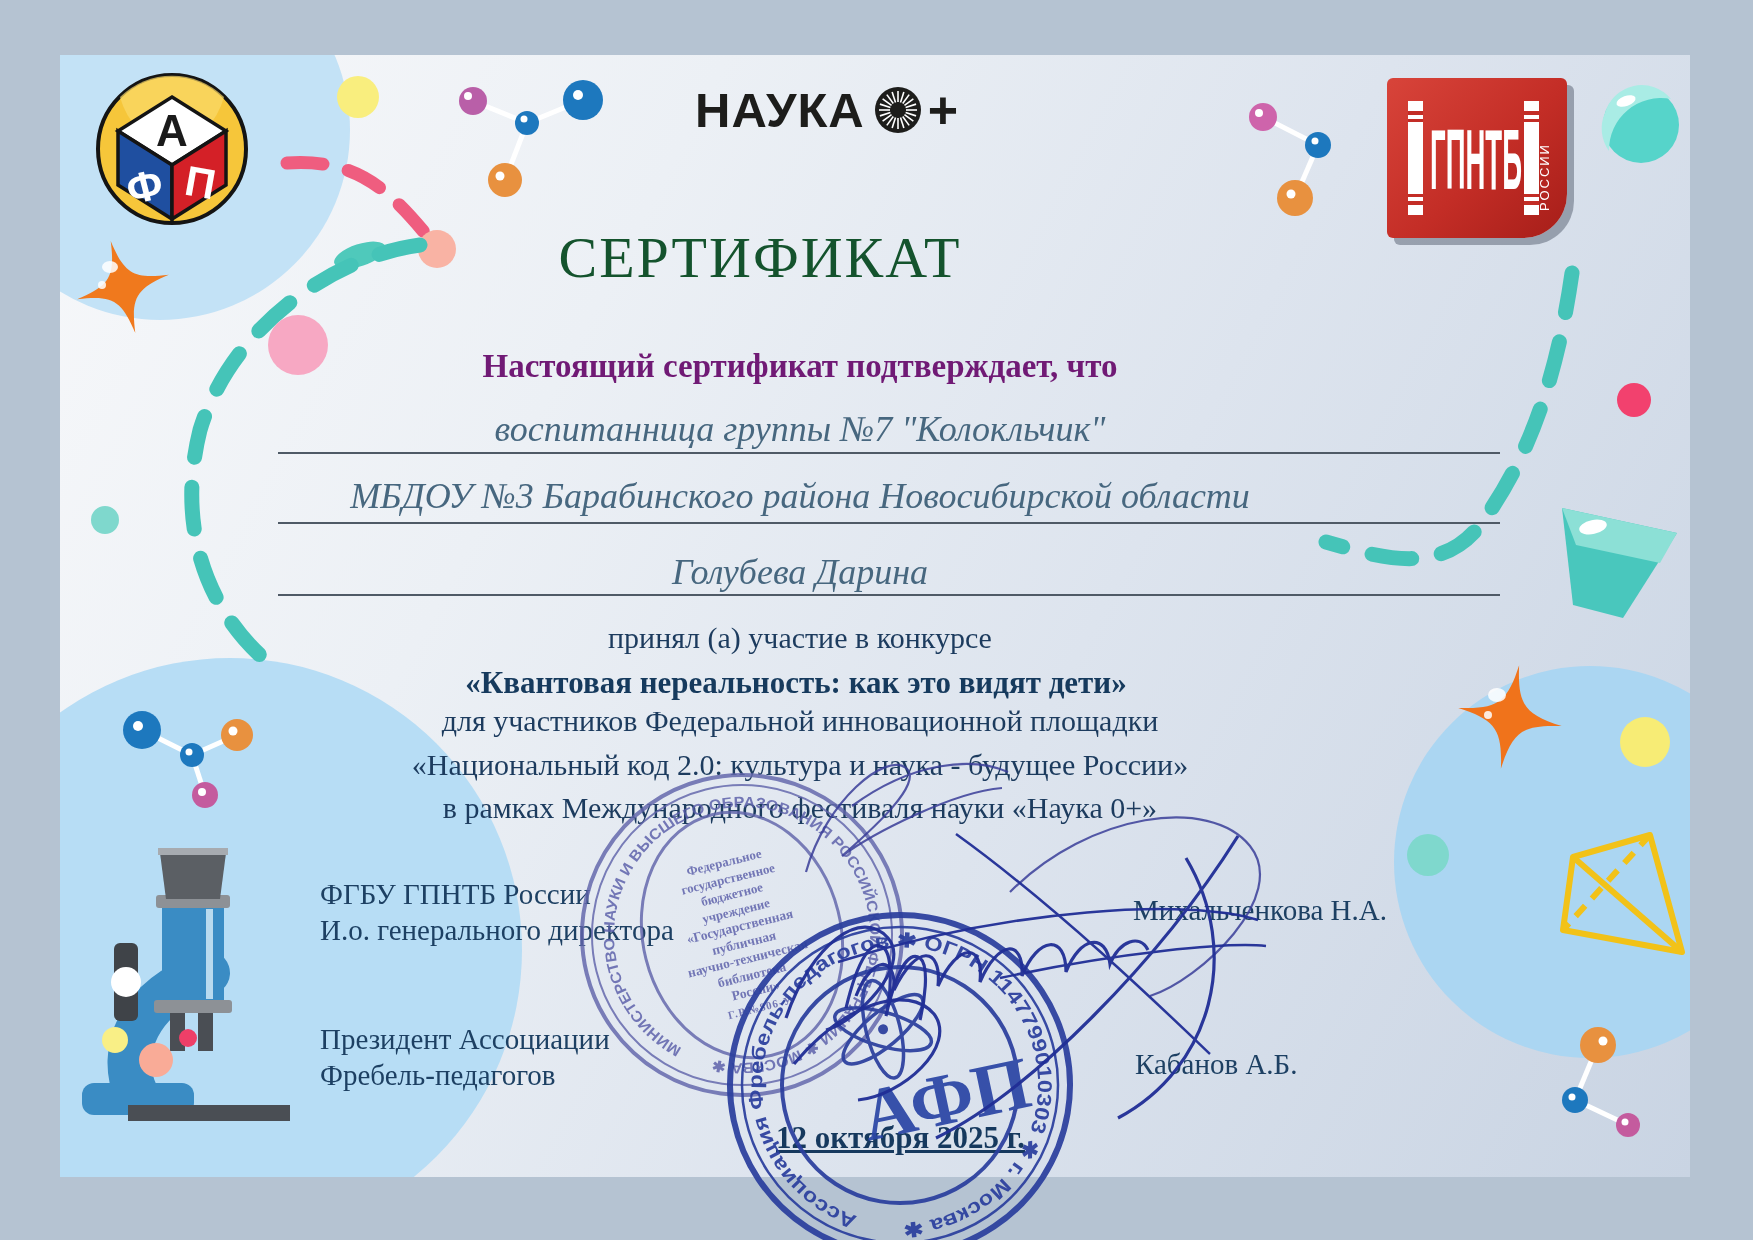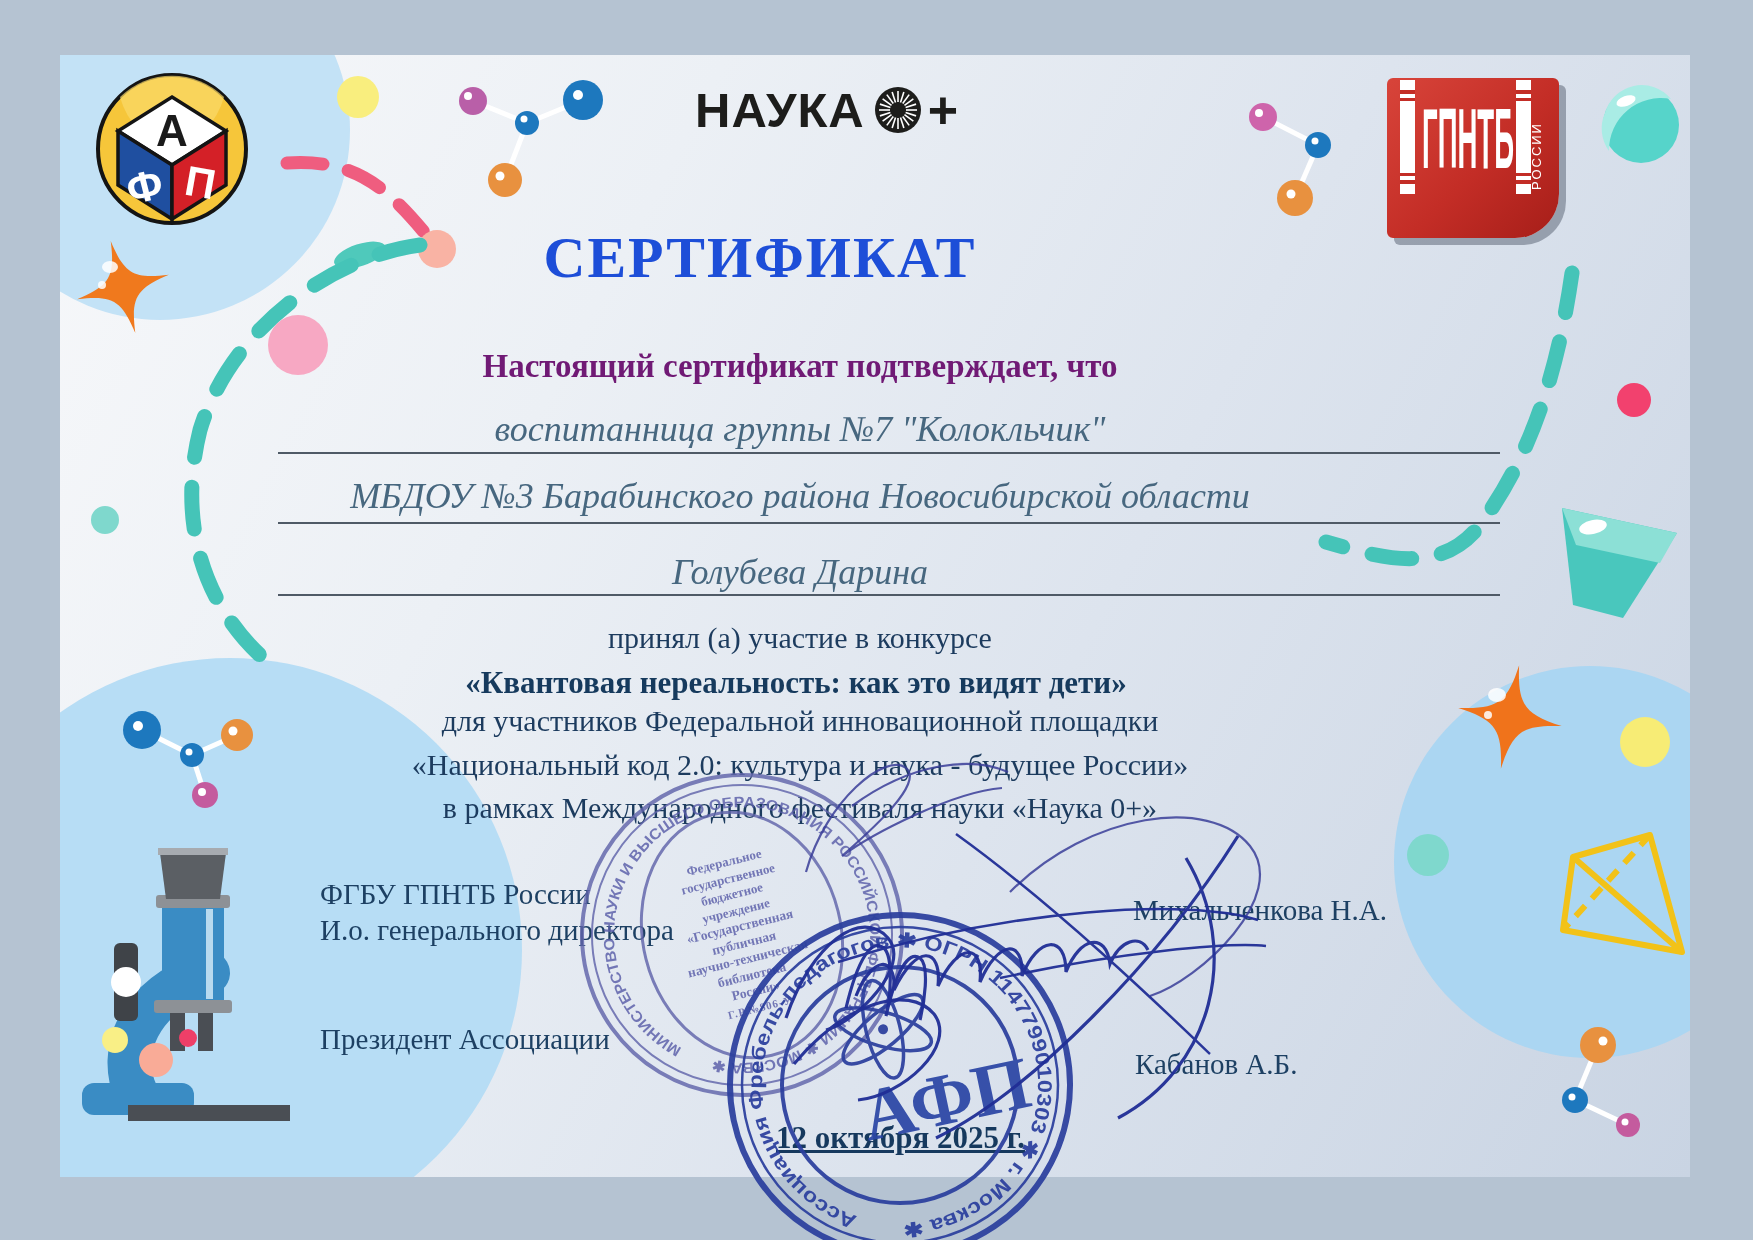--- a/index.html
+++ b/index.html
@@ -3,38 +3,38 @@
 <meta charset="utf-8">
 <style>
   html,body{margin:0;padding:0;}
   body{width:1753px;height:1240px;position:relative;background:#b5c3d2;
        font-family:"Liberation Serif", serif;overflow:hidden;}
   .card{position:absolute;left:60px;top:55px;width:1630px;height:1122px;
         background:linear-gradient(118deg,#f7f8fa 0%,#ecf0f5 30%,#dde4ee 60%,#c9d4e3 100%);}
   .clip{position:absolute;left:60px;top:55px;width:1630px;height:1122px;overflow:hidden;}
   .abs{position:absolute;}
   .centered{text-align:center;}
-  .title{font-size:58px;font-weight:bold;color:#1d4ed8;letter-spacing:2px;}
+  .title{font-size:58px;font-weight:normal;color:#14532d;letter-spacing:2px;}
   .intro{font-size:33px;font-weight:bold;color:#701a75;}
   .rline{font-size:36px;font-style:italic;color:#47677f;}
   .bline{font-size:30px;color:#1c3b5e;}
   .bline.bold{font-size:31px;font-weight:bold;color:#163a5d;}
   .uline{position:absolute;height:2px;background:#4f5a66;}
   .role{font-size:29px;color:#1d4063;line-height:36px;}
   .sname{font-size:29px;color:#1d4063;}
   .date{font-size:31px;font-weight:bold;color:#16395e;text-decoration:underline;}
   
   .nauka{display:flex;align-items:center;gap:9px;font-family:"Liberation Sans",sans-serif;}
   .nauka .w{font-size:49px;font-weight:800;color:#1d1d1b;letter-spacing:1px;}
   .nauka .p{font-size:52px;font-weight:800;color:#1d1d1b;margin-left:-3px;}
   
   .gpntb{position:absolute;left:1387px;top:78px;width:172px;height:160px;
          background:linear-gradient(135deg,#d8443a 0%,#c32d26 55%,#a61e19 100%);
          border-radius:6px 6px 44px 6px;box-shadow:7px 7px 0 rgba(96,106,122,.55);
-         display:flex;align-items:flex-start;justify-content:center;}
+         display:flex;align-items:center;justify-content:center;padding-left:8px;}
   
   .stamp{position:absolute;}
   .stamp-a{left:572px;top:765px;width:340px;height:340px;transform:rotate(-14deg);opacity:.82;z-index:6;}
   .stamp-b{left:700px;top:885px;width:400px;height:400px;transform:rotate(-12deg);opacity:.93;z-index:6;}
   .stamp-a-center{position:absolute;left:50%;top:50%;transform:translate(-50%,-50%);
       width:212px;text-align:center;font-size:13px;line-height:16.5px;color:#5a5ea9;font-weight:600;}
   .stamp-a-center div:nth-child(n+5):nth-child(-n+9){font-weight:bold;font-size:13.5px;}
   .stamp-a-center div:last-child{font-size:11px;letter-spacing:1px;}
   .z2{z-index:2;} .z3{z-index:3;} .z5{z-index:8;}
   svg{display:block;}
@@ -247,20 +247,21 @@
 <div class="abs centered bline z2" style="left:250px;top:704px;width:1100px;">для участников Федеральной инновационной площадки</div>
 <div class="abs centered bline z2" style="left:250px;top:748px;width:1100px;">«Национальный код 2.0: культура и наука - будущее России»</div>
 <div class="abs centered bline z2" style="left:250px;top:791px;width:1100px;">в рамках Международного фестиваля науки «Наука 0+»</div>
 
 <div class="abs role z2" style="left:320px;top:876px;">
   <div>ФГБУ ГПНТБ России</div>
   <div>И.о. генерального директора</div>
 </div>
 <div class="abs role z2" style="left:320px;top:1021px;">
   <div>Президент Ассоциации</div>
+  <div>Фребель-педагогов</div>
 </div>
 <div class="abs sname z2" style="left:1133px;top:894px;">Михальченкова Н.А.</div>
 <div class="abs sname z2" style="left:1135px;top:1048px;">Кабанов А.Б.</div>
 
 <div class="abs date z3" style="left:776px;top:1120px;">12 октября 2025 г.</div>
 
 <div class="stamp stamp-a">
   <svg width="340" height="340" viewBox="-170 -170 340 340">
     <defs>
         <path id="ringA" d="M 0,-128 A 128,128 0 1,1 -0.05,-128" fill="none"></path>

